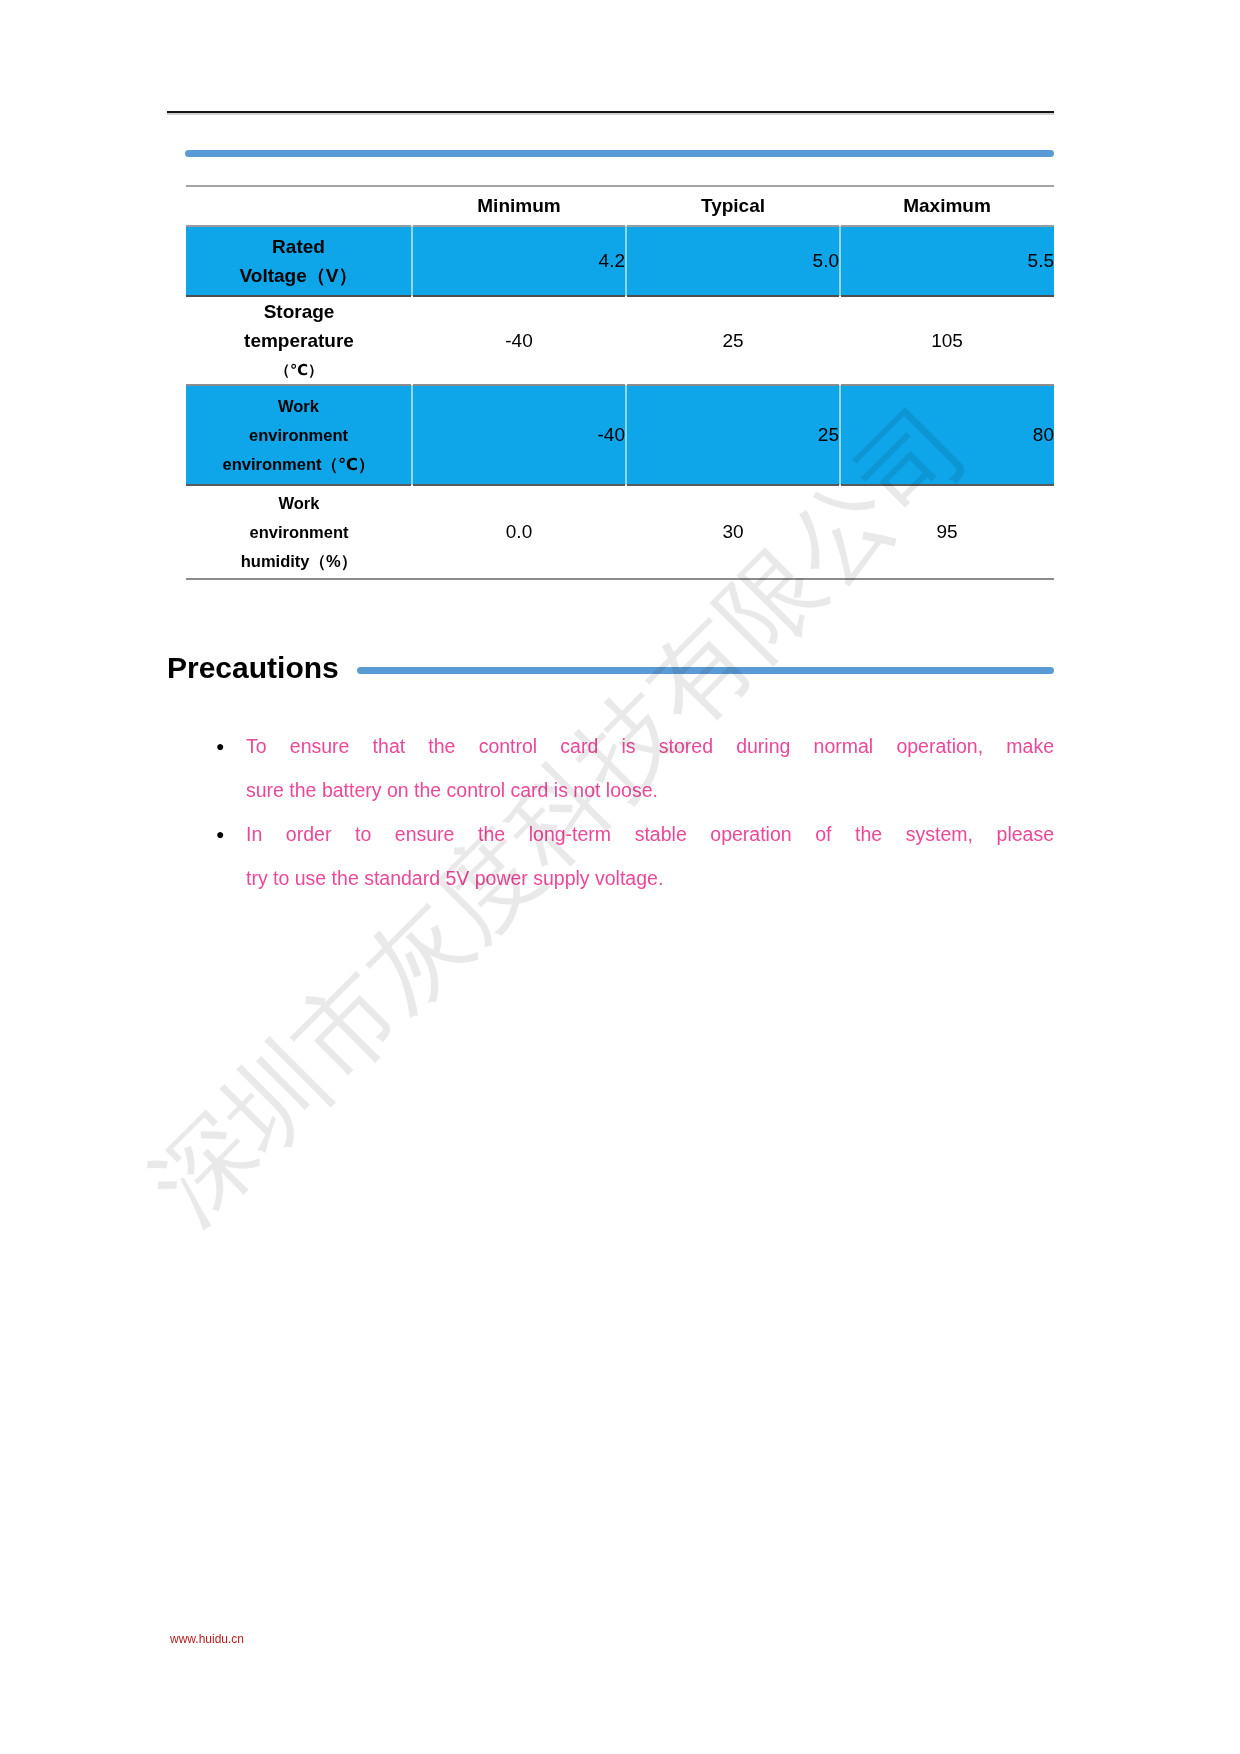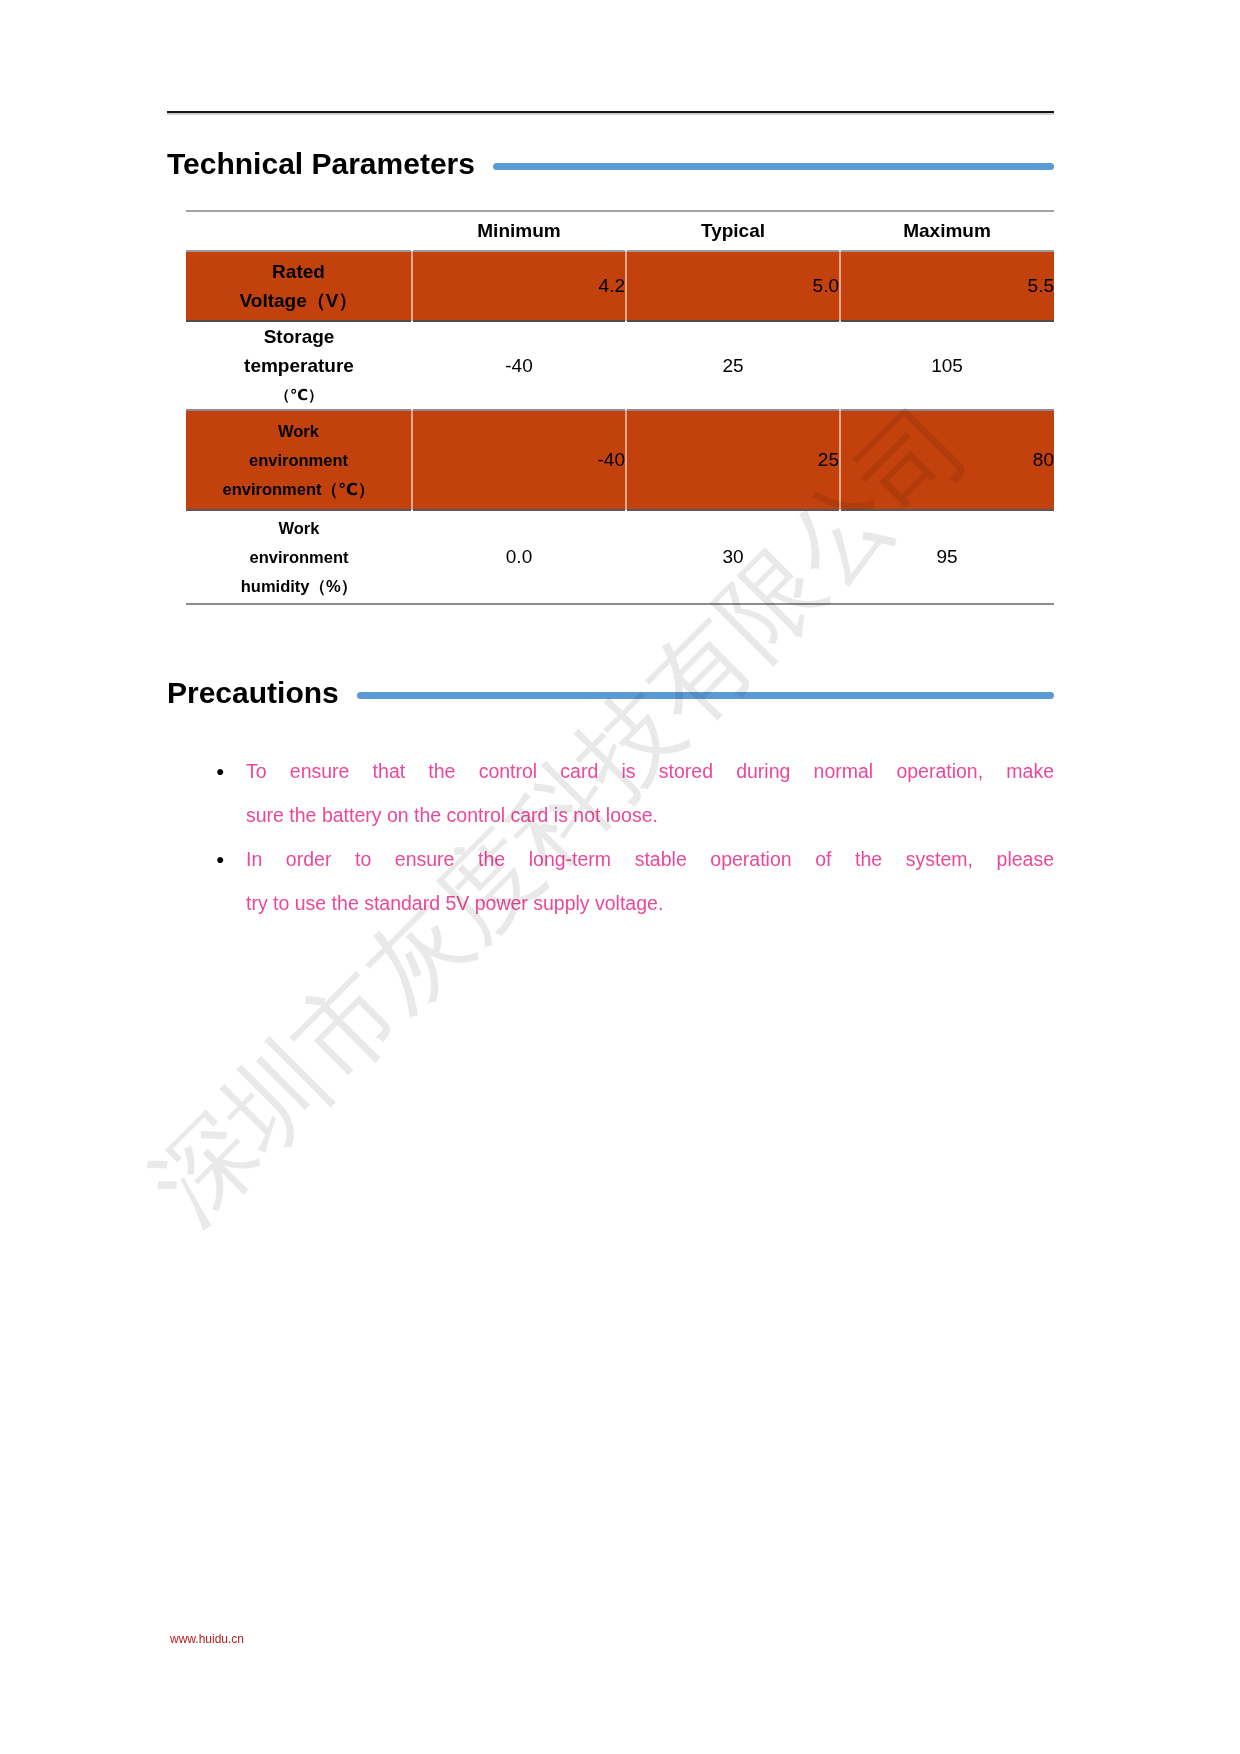--- a/index.html
+++ b/index.html
@@ -72,21 +72,21 @@
   table.params col.c-label { width: 226px; }
   table.params col.c-data  { width: 214px; }
   table.params th, table.params td {
     text-align: center;
     vertical-align: middle;
     padding: 0;
     font-size: 19px;
   }
   table.params thead tr { border-top: 2px solid #a3a3a3; border-bottom: 2px solid #9b9b9b; }
   table.params thead th { height: 38px; font-weight: bold; }
-  tr.row-shaded { background: #c2410c; }
+  tr.row-shaded { background: #0ea5e9; }
   tr.row-shaded td + td { border-left: 2px solid rgba(255,255,255,0.55); text-align: right; }
   tr.r1 { border-bottom: 2px solid #4d4d4d; }
   tr.r2 { border-bottom: 2px solid #8c8c8c; }
   tr.r3 { border-bottom: 2px solid #595959; }
   tr.r4 { border-bottom: 2px solid #8c8c8c; }
   tr.r1 td { height: 68px; }
   tr.r2 td { height: 84px; }
   tr.r3 td { height: 98px; }
   tr.r4 td { height: 92px; }
   td.lbl { font-weight: bold; }
@@ -121,21 +121,20 @@
 
 <div class="page">
 
   <div class="watermark">深圳市灰度科技有限公司</div>
 
   <div class="content">
 
     <div class="top-rule"></div>
 
     <div class="section-heading">
-      <h1 class="section-title">Technical Parameters</h1>
       <div class="accent-line"></div>
     </div>
 
     <table class="params">
       <colgroup>
         <col class="c-label">
           <col class="c-data">
           <col class="c-data">
           <col class="c-data">
       </colgroup>

